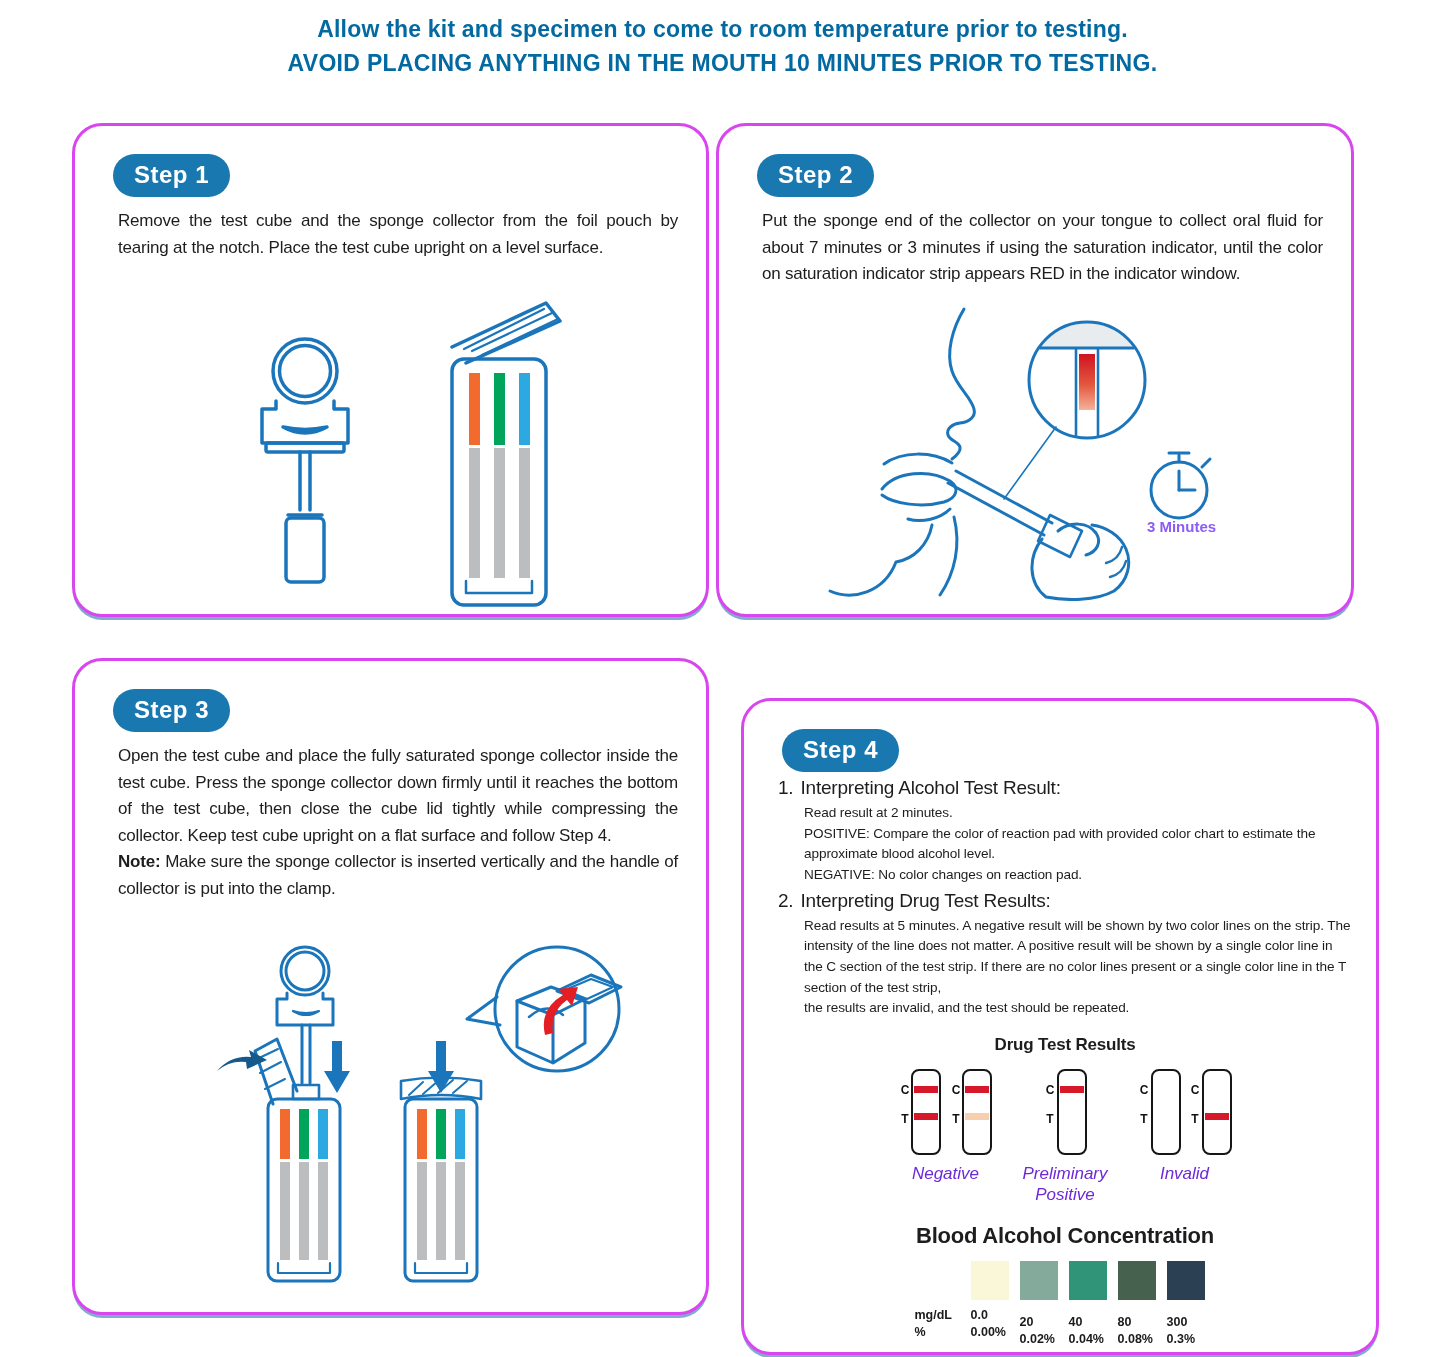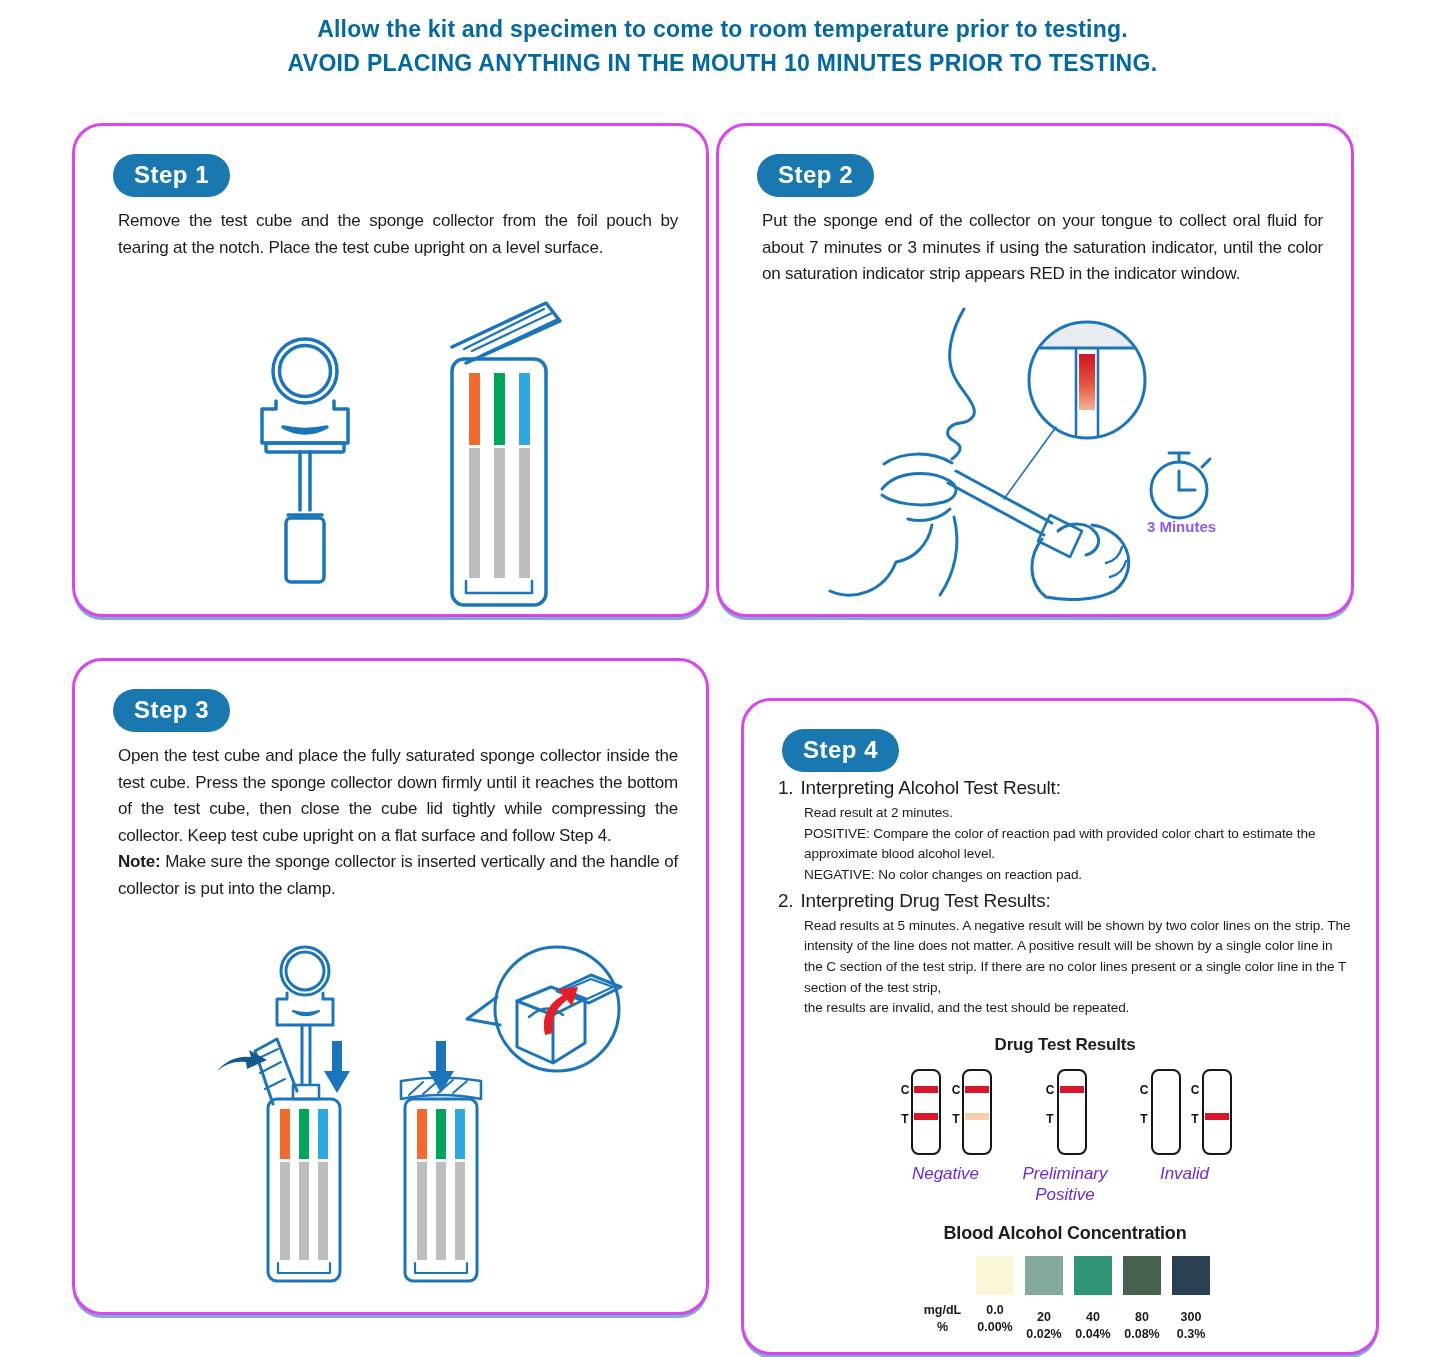--- a/index.html
+++ b/index.html
@@ -49,23 +49,23 @@
   .ct .t{margin-top:15px;}
   .strip{position:relative;width:26px;height:82px;border:2.5px solid #161616;border-radius:8px;background:#fff;}
   .strip .line{position:absolute;left:1px;right:1px;height:7px;}
   .strip .line.c-pos{top:15px;}
   .strip .line.t-pos{top:42px;}
   .line.red{background:#d7182a;}
   .line.faint{background:#f5cfae;}
   .dtr-label{margin-top:8px;font-size:17px;line-height:1.25;color:#6d28d9;font-style:italic;}
 
   .bac{margin-top:18px;text-align:center;}
-  .bac-title{font-size:18px;font-weight:bold;letter-spacing:-.2px;margin-bottom:12px;}
+  .bac-title{font-size:22px;font-weight:bold;letter-spacing:-.2px;margin-bottom:12px;}
   .bac-row{display:flex;justify-content:center;align-items:flex-start;}
-  .bac-col{width:49px;display:flex;flex-direction:column;align-items:center;}
+  .bac-col{width:49px;display:flex;flex-direction:column;align-items:flex-start;}
   .bac-col.unit{width:56px;}
   .bac-swatch{width:38px;height:39px;}
   .bac-spacer{width:38px;height:39px;visibility:hidden;}
   .bac-mg{margin-top:8px;font-size:12.5px;font-weight:bold;color:#1a1a1a;}
   .bac-pct{margin-top:3px;font-size:12.5px;font-weight:bold;color:#1a1a1a;}
   .bac-col.lower .bac-mg{margin-top:15px;}
 
   .s4-note{margin-top:16px;font-size:14px;text-align:right;color:#111;}
   .s4-note b{font-weight:bold;}
 

